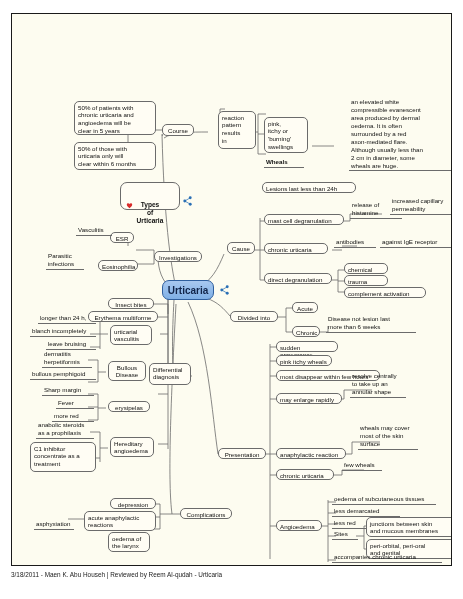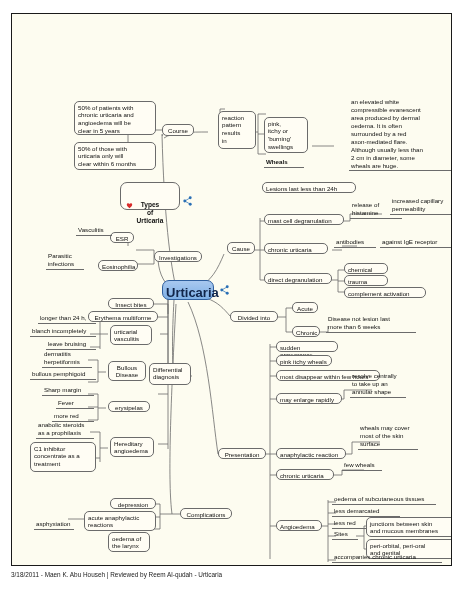--- a/index.html
+++ b/index.html
@@ -45,21 +45,21 @@
     padding:0 2px 1px 2px;
     background:transparent;
     white-space:pre-line;
   }
   .root{
     background:#8cb6e8;
     background:linear-gradient(180deg,#a8c8ef 0%,#7fb0e6 100%);
     border:1px solid #2f5f9e;
     border-radius:7px;
     font-weight:bold;
-    font-size:13px;
+    font-size:10px;
     color:#11254a;
     text-align:center;
     padding-top:4px;
   }
   .types{
     background:#fffdf4;
     border:1px solid #6b6b6b;
     border-radius:7px;
     font-weight:bold;
     font-size:6.6px;

